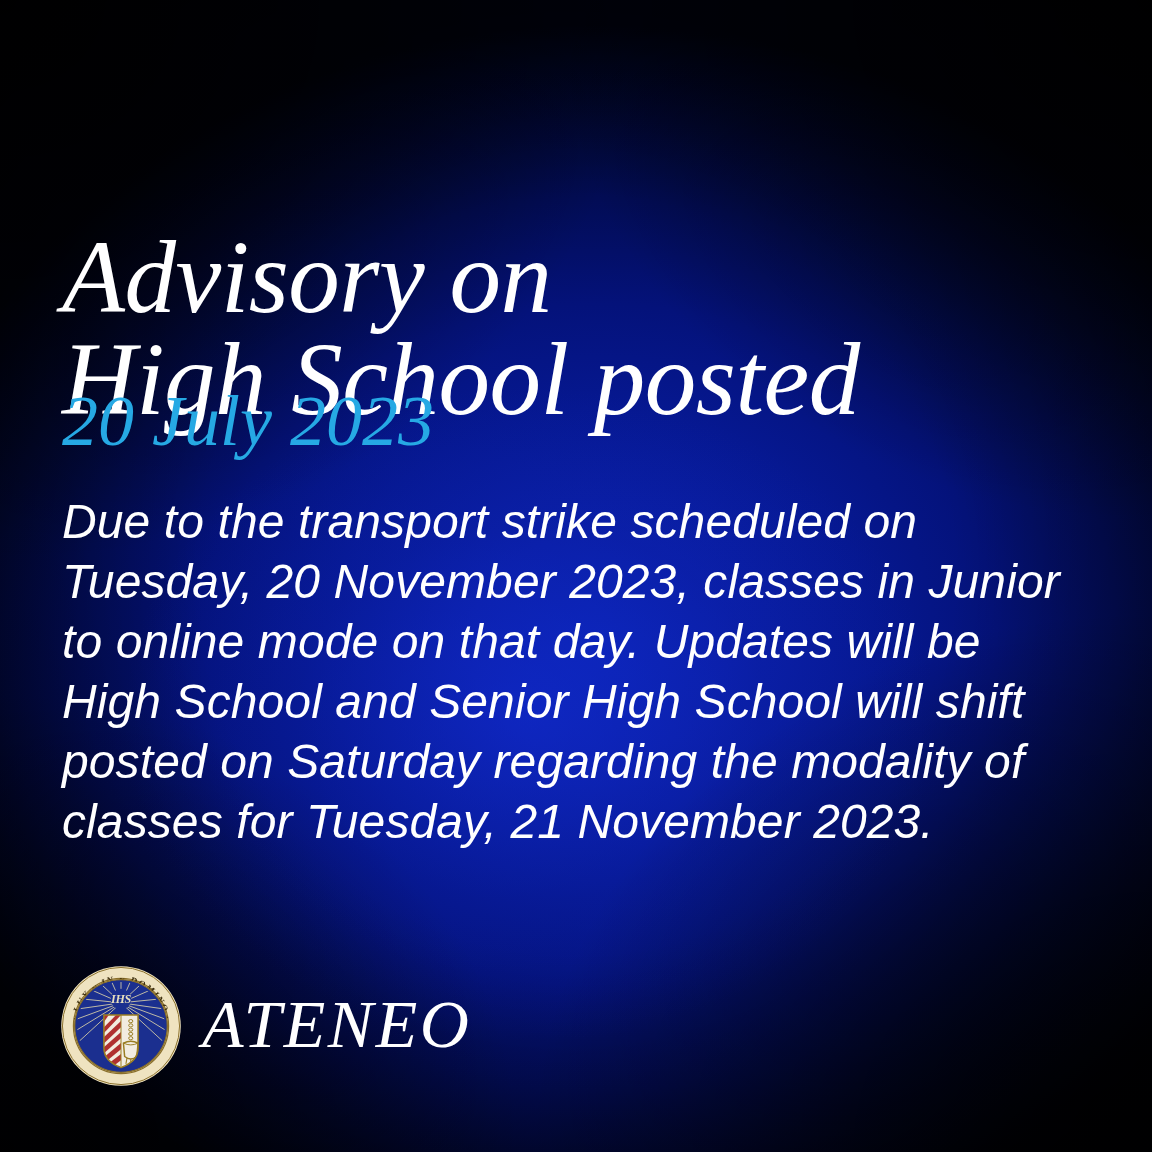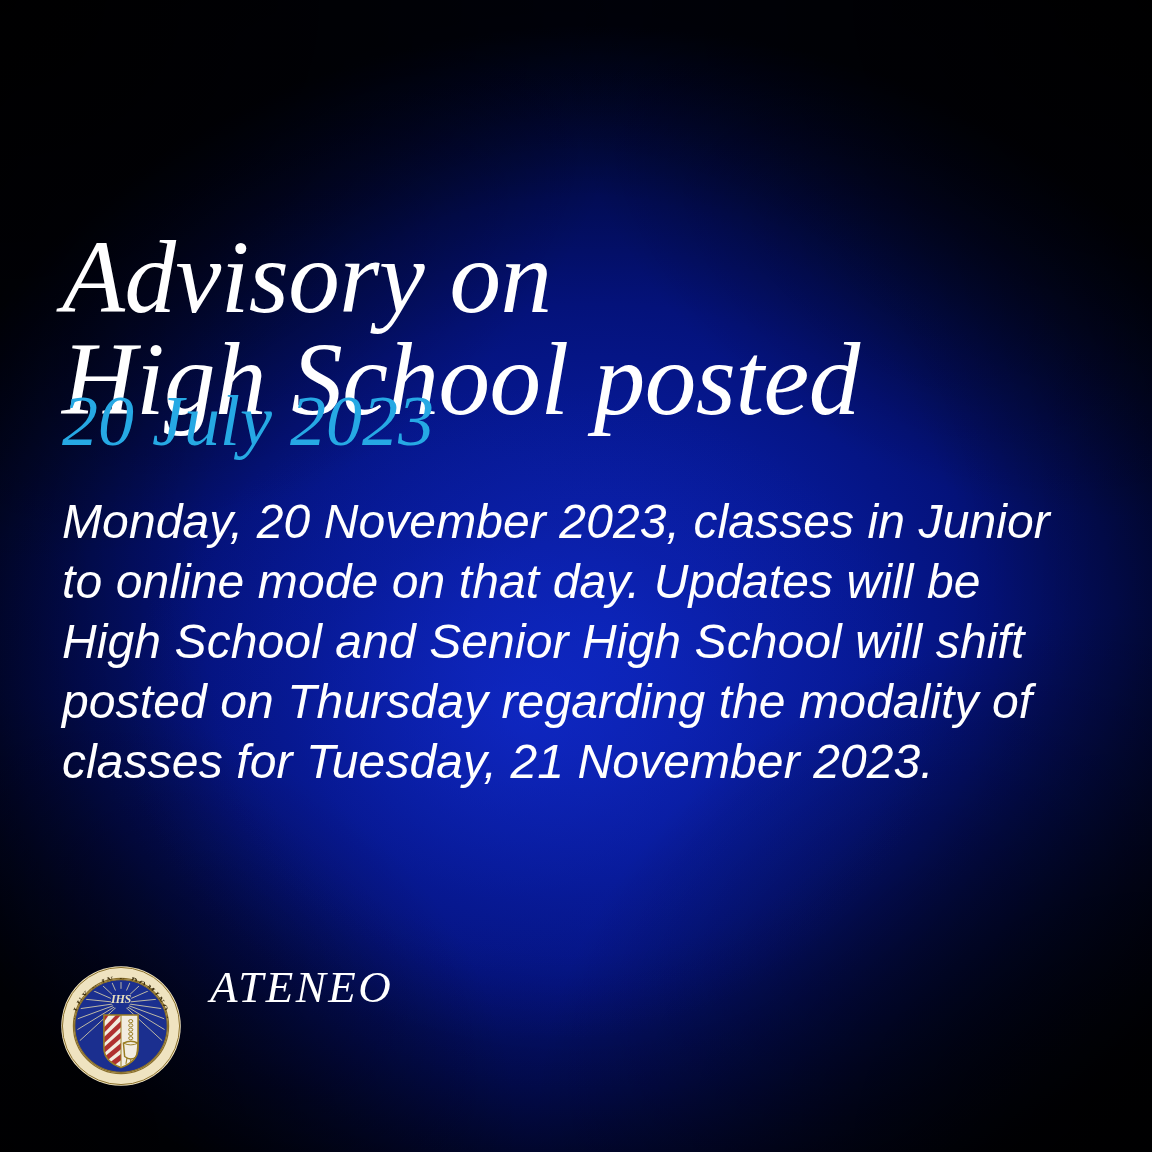--- a/index.html
+++ b/index.html
@@ -138,36 +138,37 @@
     letter-spacing: 0.1px;
   }
   .body-copy .bl { display: block; white-space: nowrap; }
 
   
   .brand {
     position: absolute;
     left: 60px;
     top: 965px;
     display: flex;
-    gap: 28px;
+    align-items: center;
   }
   .seal {
     width: 122px;
     height: 122px;
     flex: 0 0 auto;
     display: block;
   }
   .wordmark {
     font-family: "Liberation Serif", "DejaVu Serif", serif;
     font-weight: 400;
-    font-size: 45px;
+    font-size: 68px;
     line-height: 1;
     color: #ffffff;
     letter-spacing: 2.5px;
     padding-bottom: 4px;
+    margin-left: 20px;
   }
 </style>
 </head>
 <body>
 
 <div id="poster">
 
   <div class="bg-base"></div>
   <div class="bg-glow"></div>
   <div class="bg-glow2"></div>
@@ -180,24 +181,25 @@
   <div class="content">
 
     <h1 class="headline">
       <span class="hl-line">Advisory on</span>
       <span class="hl-line">High School posted</span>
     </h1>
 
     <div class="subdate">20 July 2023</div>
 
     <div class="body-copy">
-      <span class="bl">Monday, 20 November 2023, classes in Junior</span>
+      <span class="bl">Due to the transport strike scheduled on</span>
+      <span class="bl">Tuesday, 20 November 2023, classes in Junior</span>
       <span class="bl">to online mode on that day. Updates will be</span>
       <span class="bl">High School and Senior High School will shift</span>
-      <span class="bl">posted on Thursday regarding the modality of</span>
+      <span class="bl">posted on Saturday regarding the modality of</span>
       <span class="bl">classes for Tuesday, 21 November 2023.</span>
     </div>
 
     <div class="brand">
 
       <svg class="seal" viewBox="0 0 200 200">
         <defs>
           <path id="arcTop" d="M 28 100 A 72 72 0 0 1 172 100"></path>
           <path id="arcBot" d="M 34 100 A 66 66 0 0 0 166 100"></path>
           <clipPath id="shieldClip">

